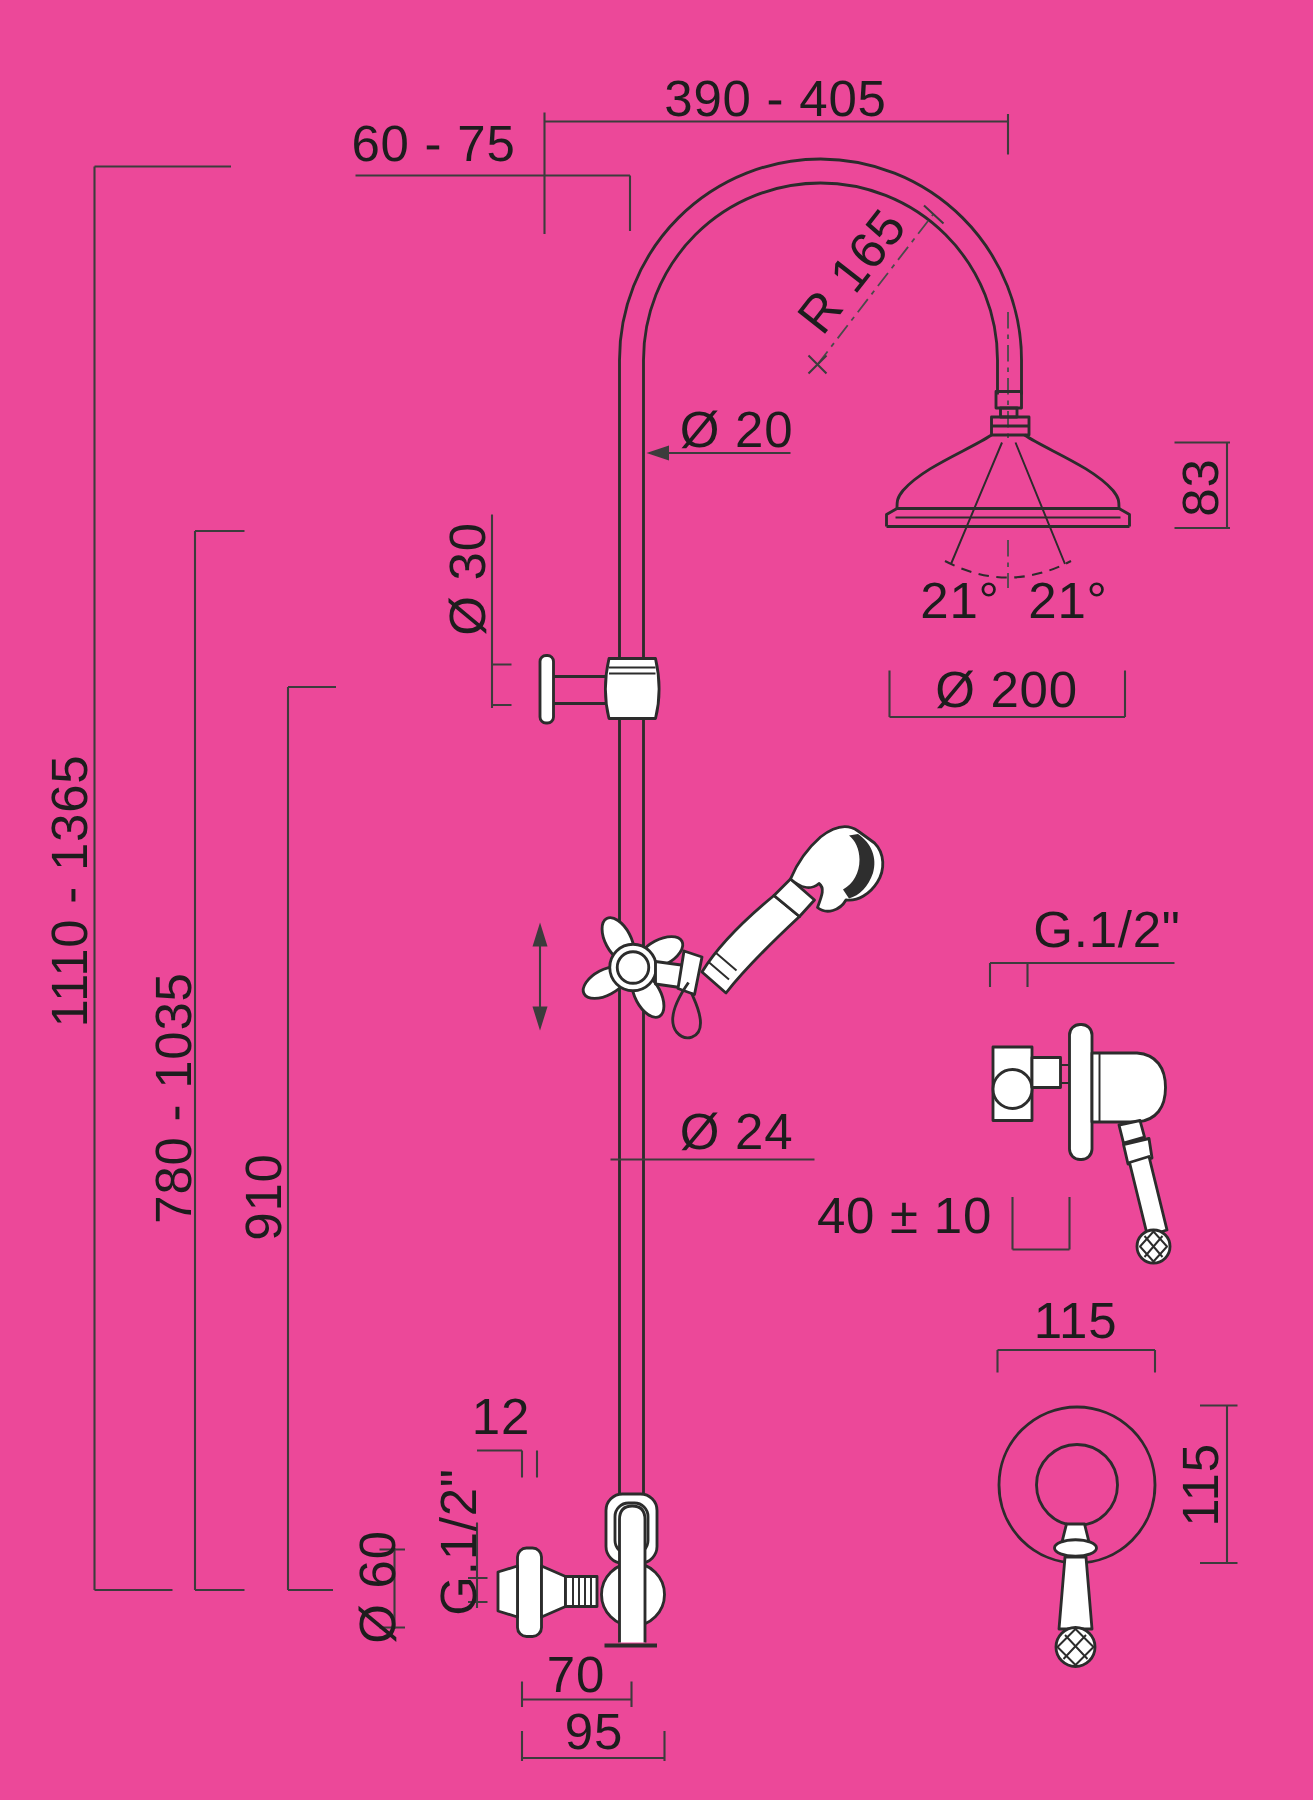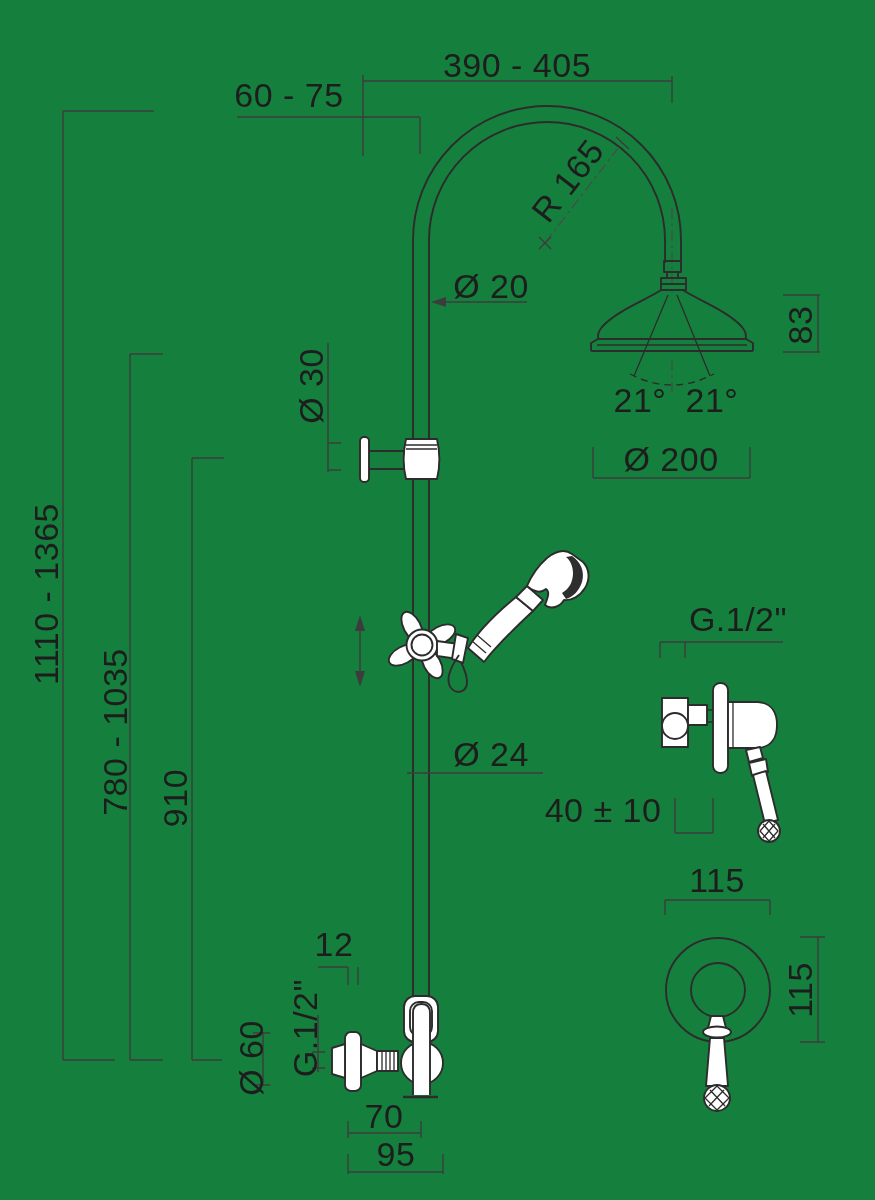--- a/index.html
+++ b/index.html
@@ -1,16 +1,16 @@
 <!DOCTYPE html>
 <html><head>
 <meta charset="utf-8">
 <style>
   html,body{margin:0;padding:0;background:#ffffff;}
-  .canvas{position:relative;width:875px;height:1200px;background:#15803d;overflow:hidden;
+  .canvas{position:relative;width:875px;height:1200px;background:#ec4899;overflow:hidden;
           font-family:"Liberation Sans",sans-serif;}
   svg{display:block;}
   svg text{font-family:"Liberation Sans",sans-serif;font-size:34px;fill:#1d1d1d;letter-spacing:.5px;}
   .product *{stroke:#2c2c2c;stroke-width:1.9;fill:none;stroke-linecap:butt;stroke-linejoin:round;}
   .product .wfill{fill:#ffffff;}
   .product .thin{stroke-width:1.3;}
   .product .heavy{stroke-width:2.6;}
   .product .darkfill{fill:#2e2e2e;stroke:none;}
   .dims *{stroke:#3c3c3c;stroke-width:1.4;fill:none;stroke-linecap:butt;}
   .dims .ah{fill:#3c3c3c;stroke:none;}

